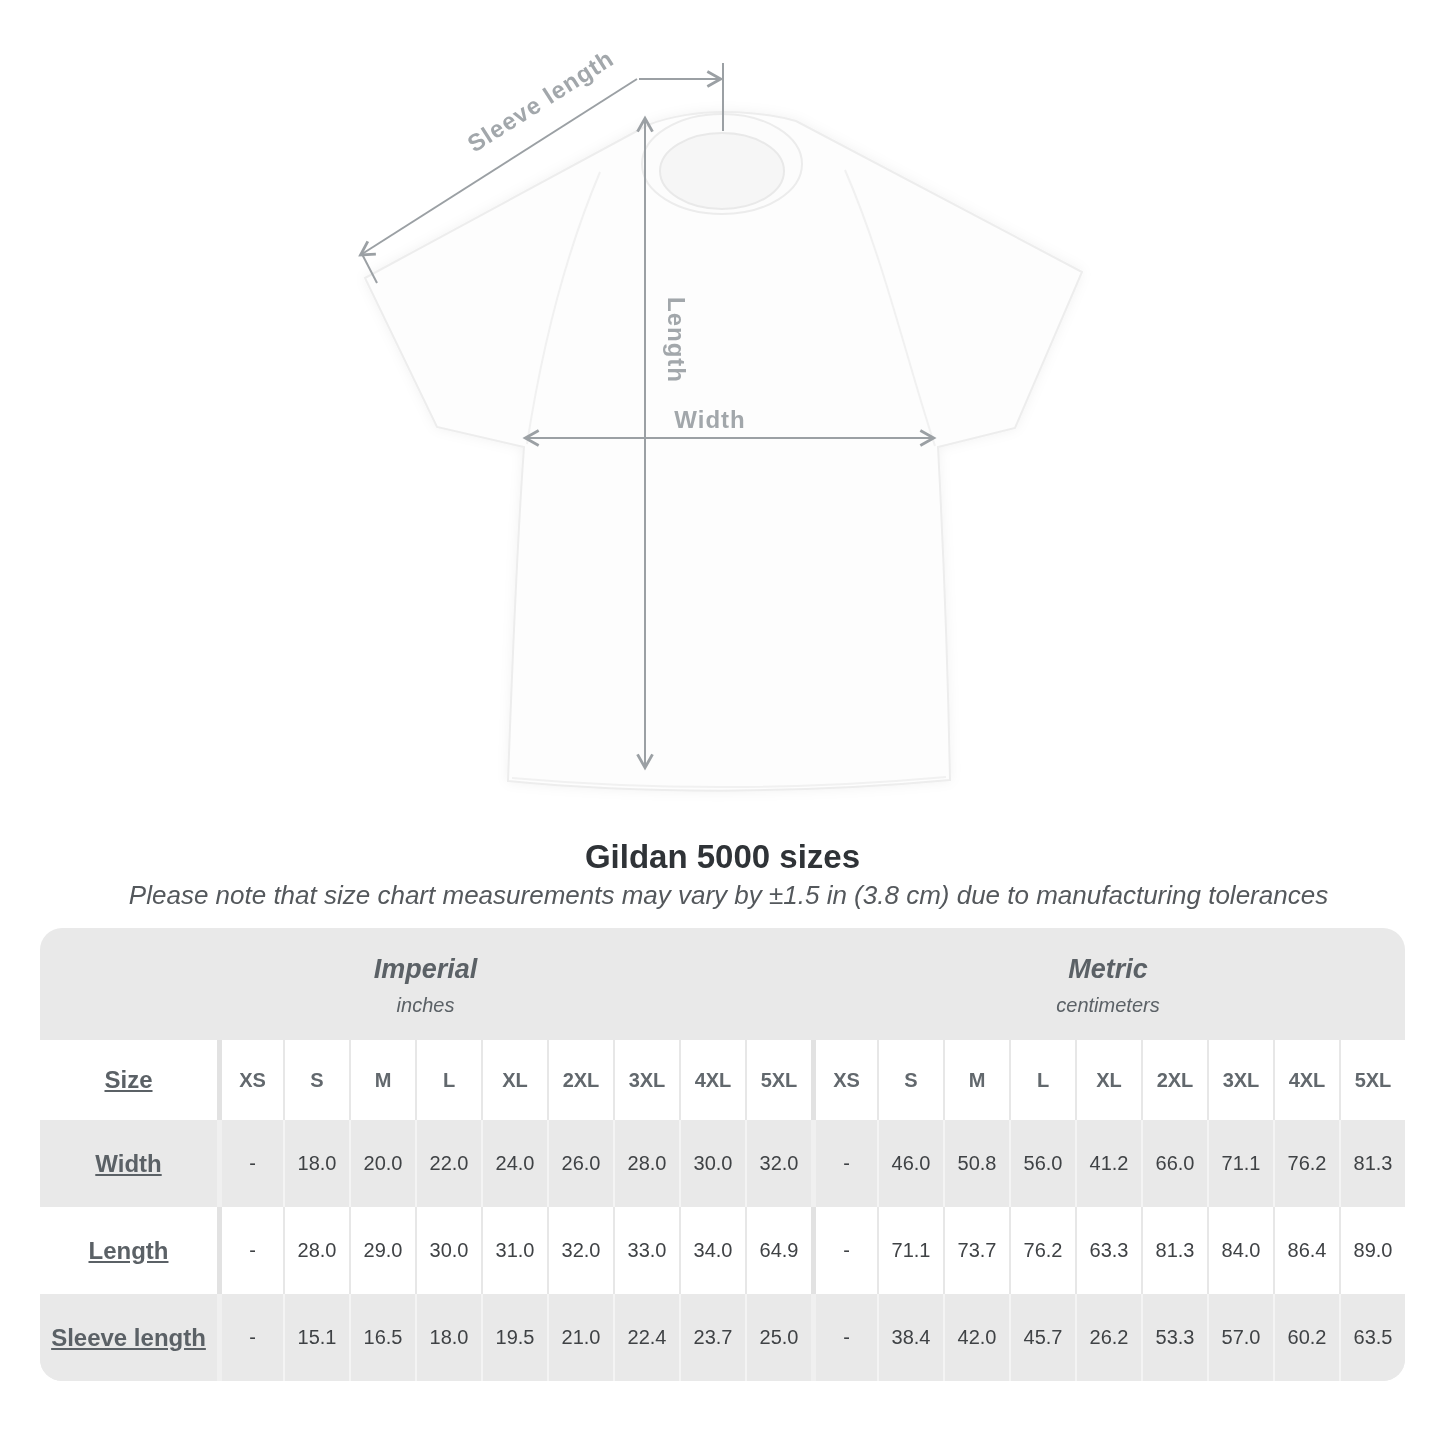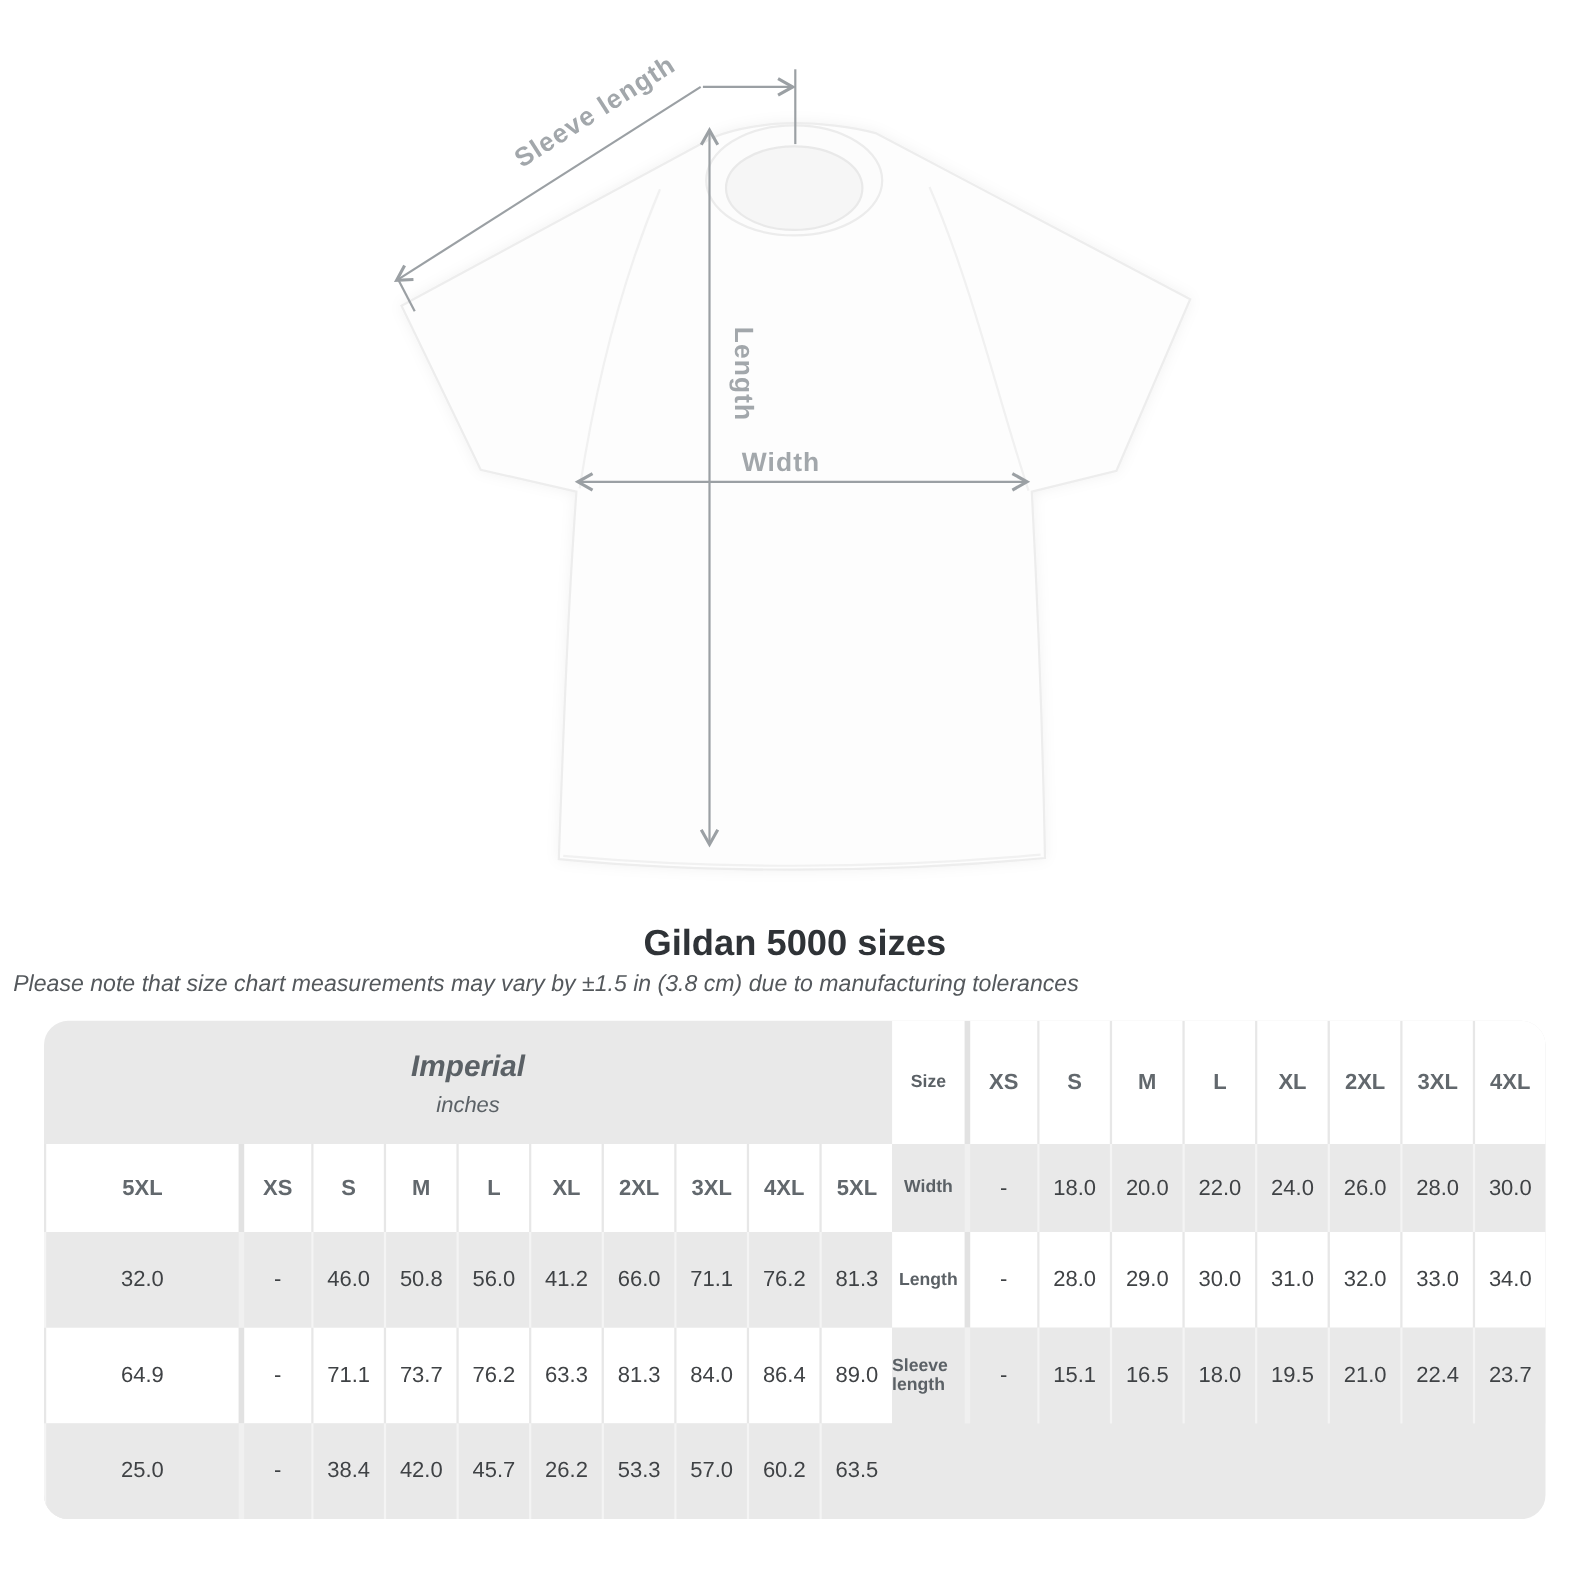--- a/index.html
+++ b/index.html
@@ -12,21 +12,21 @@
   .dim{stroke:#9ba0a4;stroke-width:2;fill:none;}
   .dim-label{fill:#a2a7ab;font-weight:bold;font-size:24px;letter-spacing:1px;}
   .shirt{fill:#fdfdfd;stroke:#ededed;stroke-width:2;filter:drop-shadow(0 0 6px rgba(0,0,0,0.05));}
   .seam{fill:none;stroke:#f1f1f1;stroke-width:2;}
   
   .title{
     text-align:center;font-size:33px;font-weight:bold;color:#2f3337;
     margin-top:0;line-height:38px;
   }
   .note{
-    text-align:left;font-style:italic;font-size:21px;color:#54585c;
+    text-align:center;font-style:italic;font-size:26px;color:#54585c;
     margin-top:6px;line-height:26px;padding-left:12px;
   }
   
   .table-wrap{
     width:1365px;margin:20px auto 0;background:#e9e9e9;border-radius:22px;
     overflow:hidden;display:grid;
     grid-template-columns:177px repeat(18, 1fr);
     grid-template-rows:112px 80px 87px 87px 87px;
     grid-auto-flow:row;
   }
@@ -39,21 +39,21 @@
   .band-name{font-size:27px;font-weight:bold;font-style:italic;color:#5b6166;}
   .band-unit{font-size:20px;font-style:italic;color:#5b6166;}
   .cell{display:flex;align-items:center;justify-content:center;box-sizing:border-box;}
   .w{background:#ffffff;}
   .g{background:#e9e9e9;}
   .w.thin{border-left:2px solid #e7e7e7;}
   .w.wide{border-left:5px solid #e2e2e2;}
   .g.thin{border-left:2px solid #f4f4f4;}
   .g.wide{border-left:5px solid #f0f0f0;}
   .hdr{font-weight:bold;color:#62686d;font-size:20px;}
-  .lbl{font-weight:bold;color:#5b6166;font-size:16px;}
+  .lbl{font-weight:bold;color:#5b6166;font-size:24px;text-decoration:underline;}
   .val{color:#3f4245;font-size:20px;}
 </style>
 </head>
 <body>
 
 <svg id="diagram" width="1445" height="838" viewBox="0 0 1445 838" aria-hidden="true">
   <defs>
     <marker id="arw" viewBox="0 0 12 12" refX="9" refY="6" markerWidth="10" markerHeight="10" orient="auto-start-reverse">
       <path d="M2,1.5 L10,6 L2,10.5" fill="none" stroke="#9ba0a4" stroke-width="1.7"></path>
     </marker>
@@ -91,20 +91,24 @@
   <text class="dim-label" x="710" y="428" text-anchor="middle">Width</text>
 </svg>
 
 <div class="title">Gildan 5000 sizes</div>
 <div class="note">Please note that size chart measurements may vary by ±1.5 in (3.8 cm) due to manufacturing tolerances</div>
 
 <div class="table-wrap" id="size-table">
   <div class="band band-left">
     <div class="band-name">Imperial</div>
     <div class="band-unit">inches</div>
+  </div>
+  <div class="band band-right">
+    <div class="band-name">Metric</div>
+    <div class="band-unit">centimeters</div>
   </div>
 
 <div class="cell w lbl">Size</div>
     <div class="cell w hdr wide">XS</div>
     <div class="cell w hdr thin">S</div>
     <div class="cell w hdr thin">M</div>
     <div class="cell w hdr thin">L</div>
     <div class="cell w hdr thin">XL</div>
     <div class="cell w hdr thin">2XL</div>
     <div class="cell w hdr thin">3XL</div>

